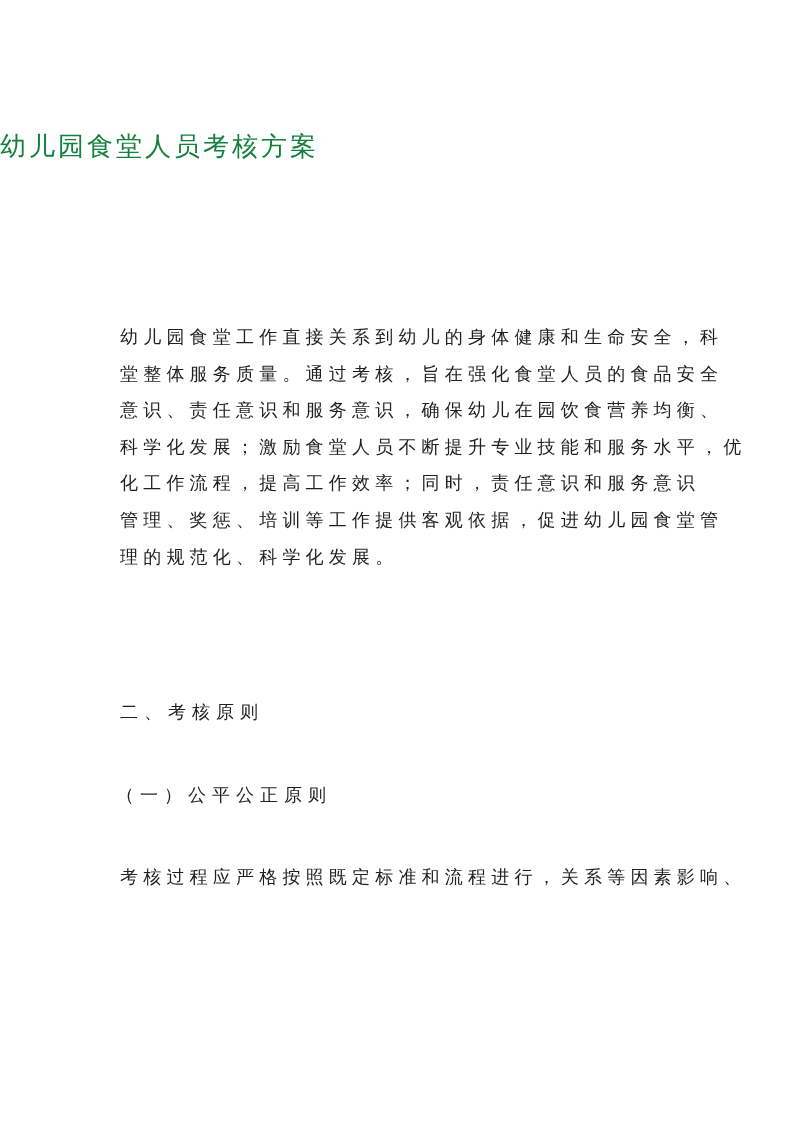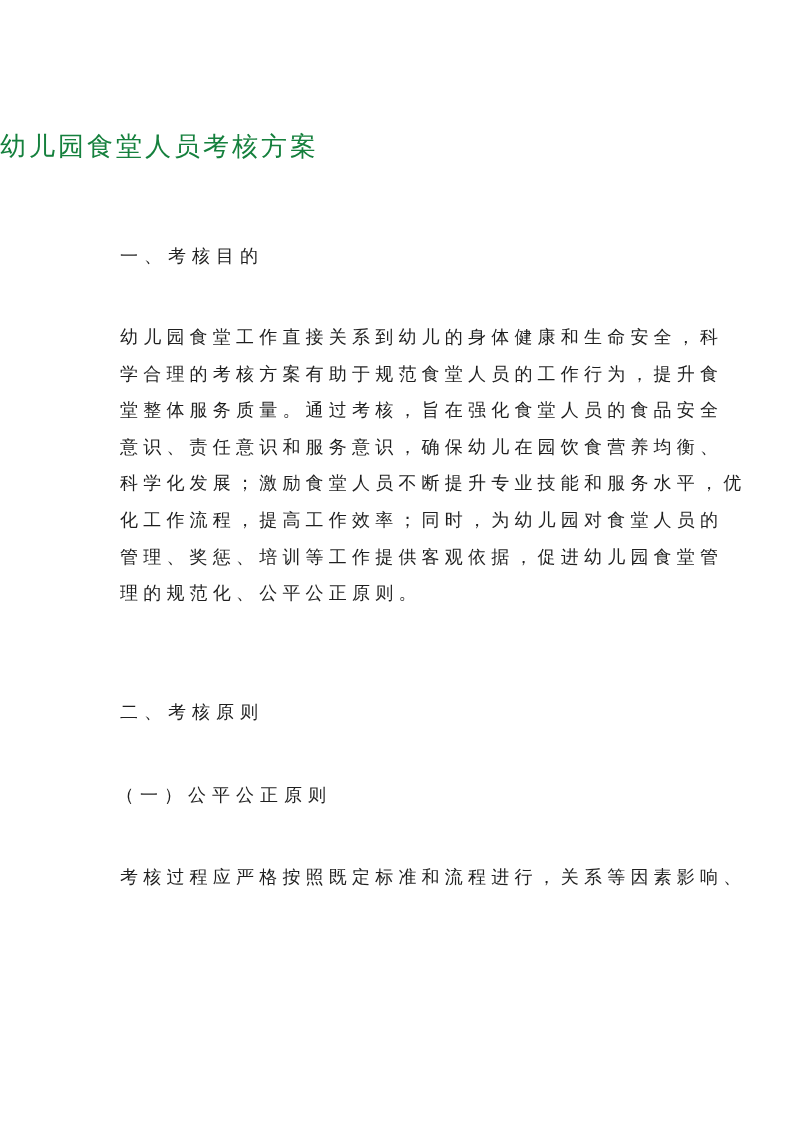--- a/index.html
+++ b/index.html
@@ -53,31 +53,29 @@
       white-space: nowrap;
     }
   </style>
 </head>
 <body>
 
 <div class="page">
 
   <h1 class="title">幼儿园食堂人员考核方案</h1>
 
-  <h2 class="block heading" style="top:238px;">一、考核目的</h2>
 
   <p class="block para" style="top:319px;font-family:Liberation Serif, serif;">
     <span class="line">幼儿园食堂工作直接关系到幼儿的身体健康和生命安全，科</span>
-    <span class="line">学合理的考核方案有助于规范食堂人员的工作行为，提升食</span>
     <span class="line">堂整体服务质量。通过考核，旨在强化食堂人员的食品安全</span>
     <span class="line">意识、责任意识和服务意识，确保幼儿在园饮食营养均衡、</span>
     <span class="line">科学化发展；激励食堂人员不断提升专业技能和服务水平，优</span>
-    <span class="line">化工作流程，提高工作效率；同时，为幼儿园对食堂人员的</span>
+    <span class="line">化工作流程，提高工作效率；同时，责任意识和服务意识</span>
     <span class="line">管理、奖惩、培训等工作提供客观依据，促进幼儿园食堂管</span>
-    <span class="line">理的规范化、公平公正原则。</span>
+    <span class="line">理的规范化、科学化发展。</span>
   </p>
 
   <h2 class="block heading" style="top:694px;">二、考核原则</h2>
 
   <h3 class="block heading" style="top:777px; left:116px;">（一）公平公正原则</h3>
 
   <p class="block para" style="top:859px;">
     <span class="line">考核过程应严格按照既定标准和流程进行，关系等因素影响、</span>
   </p>
 

